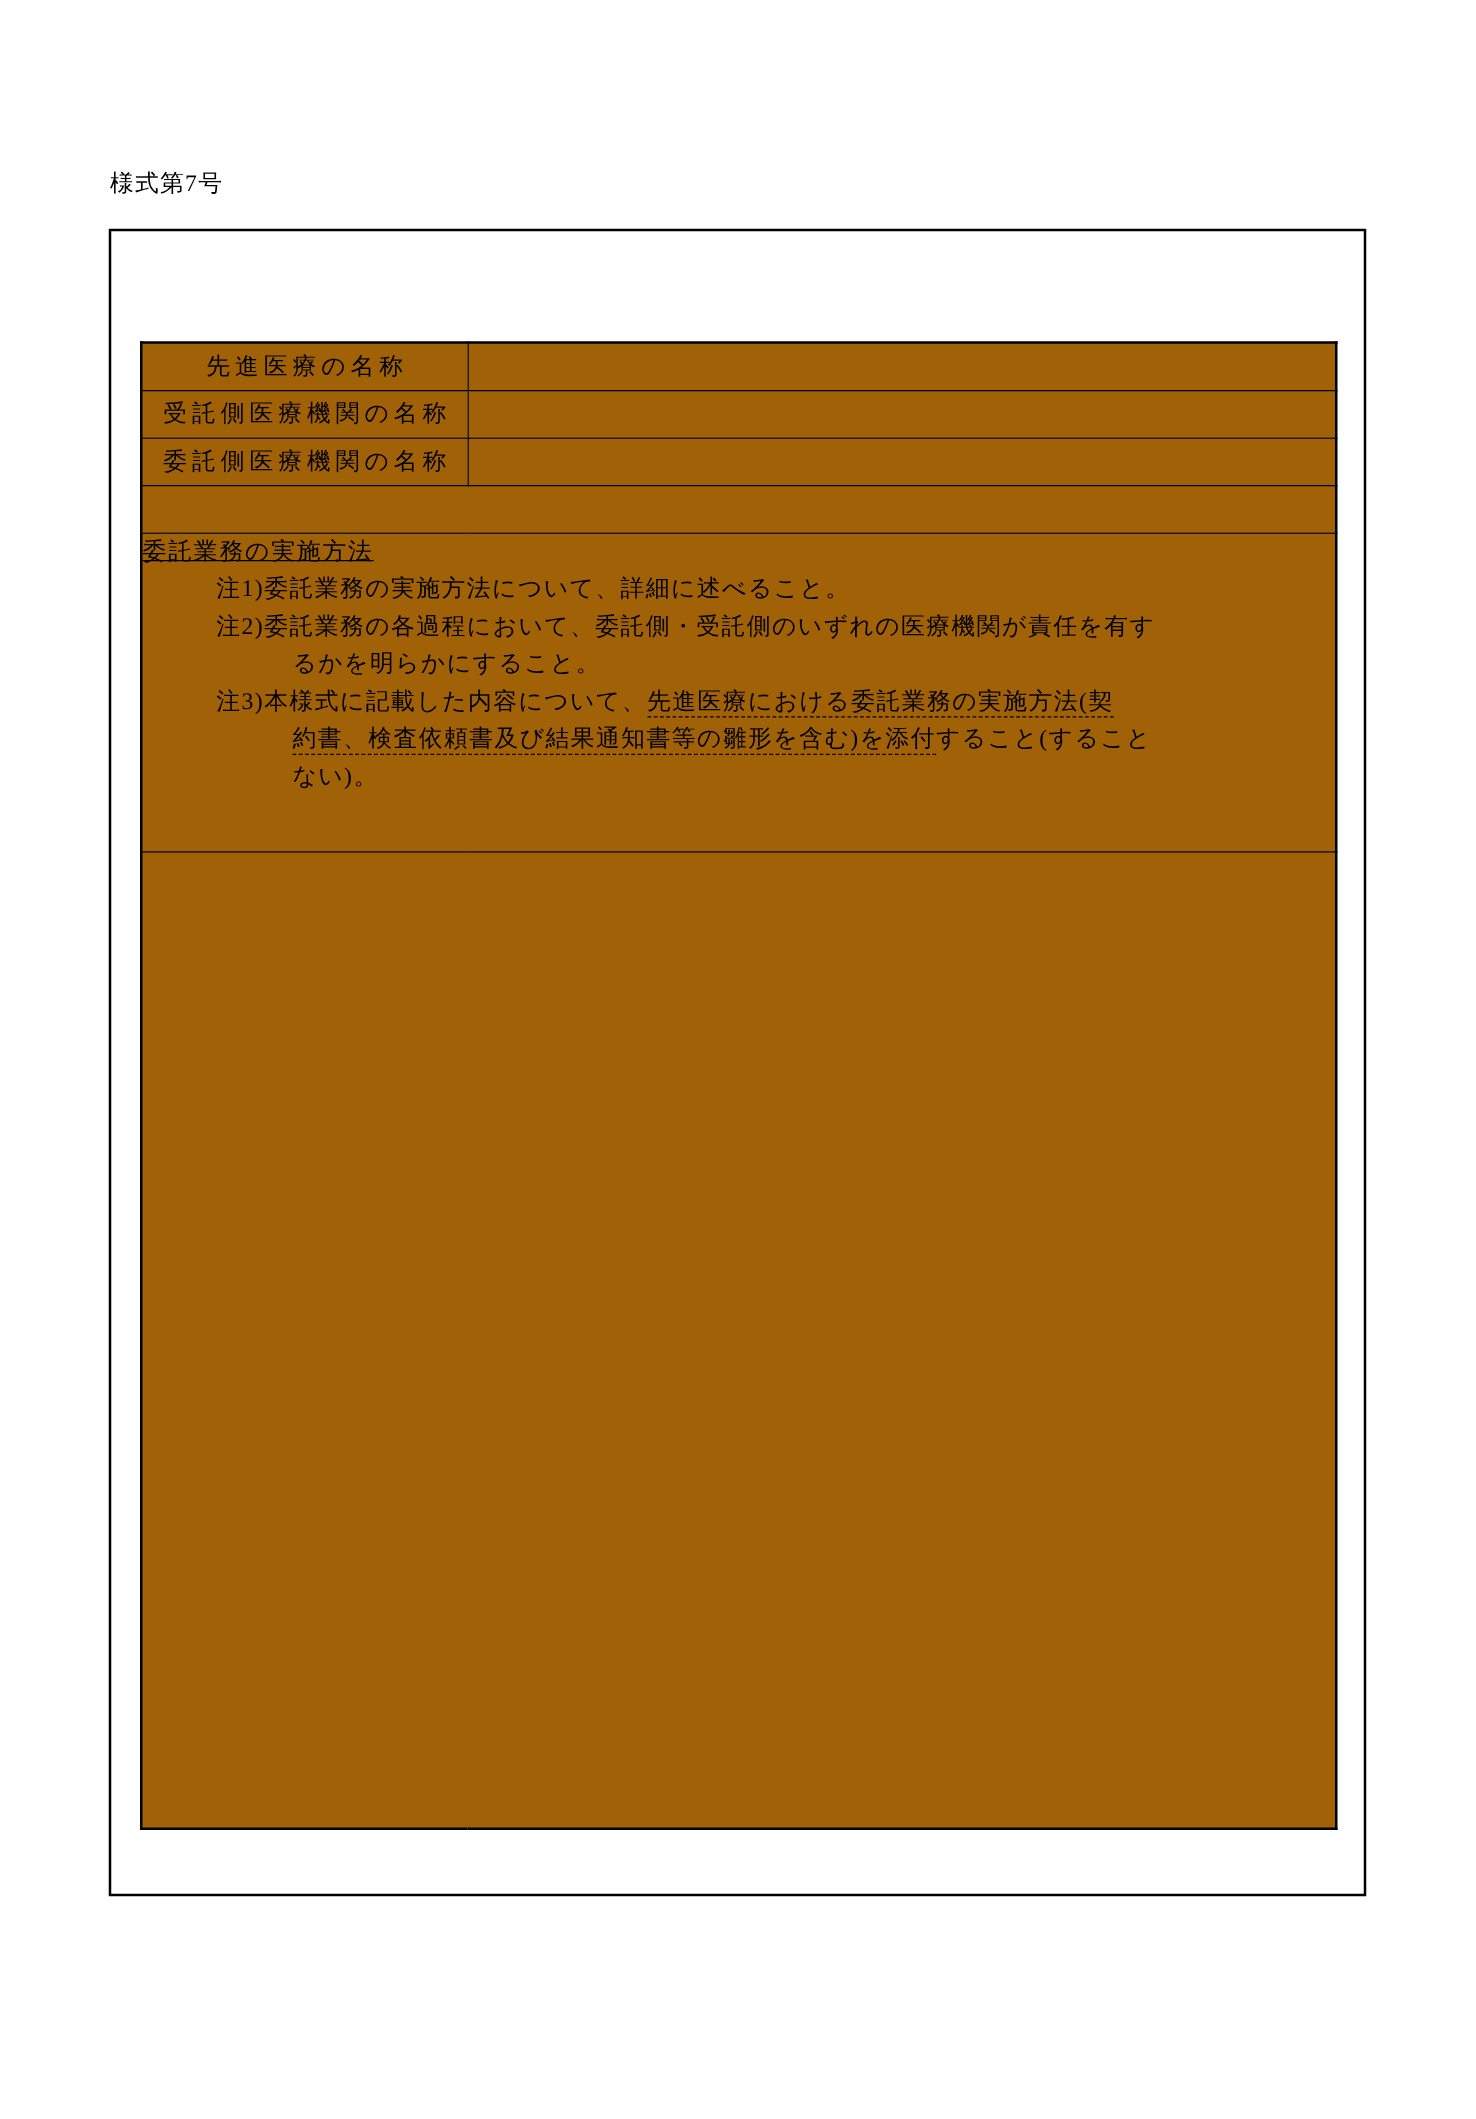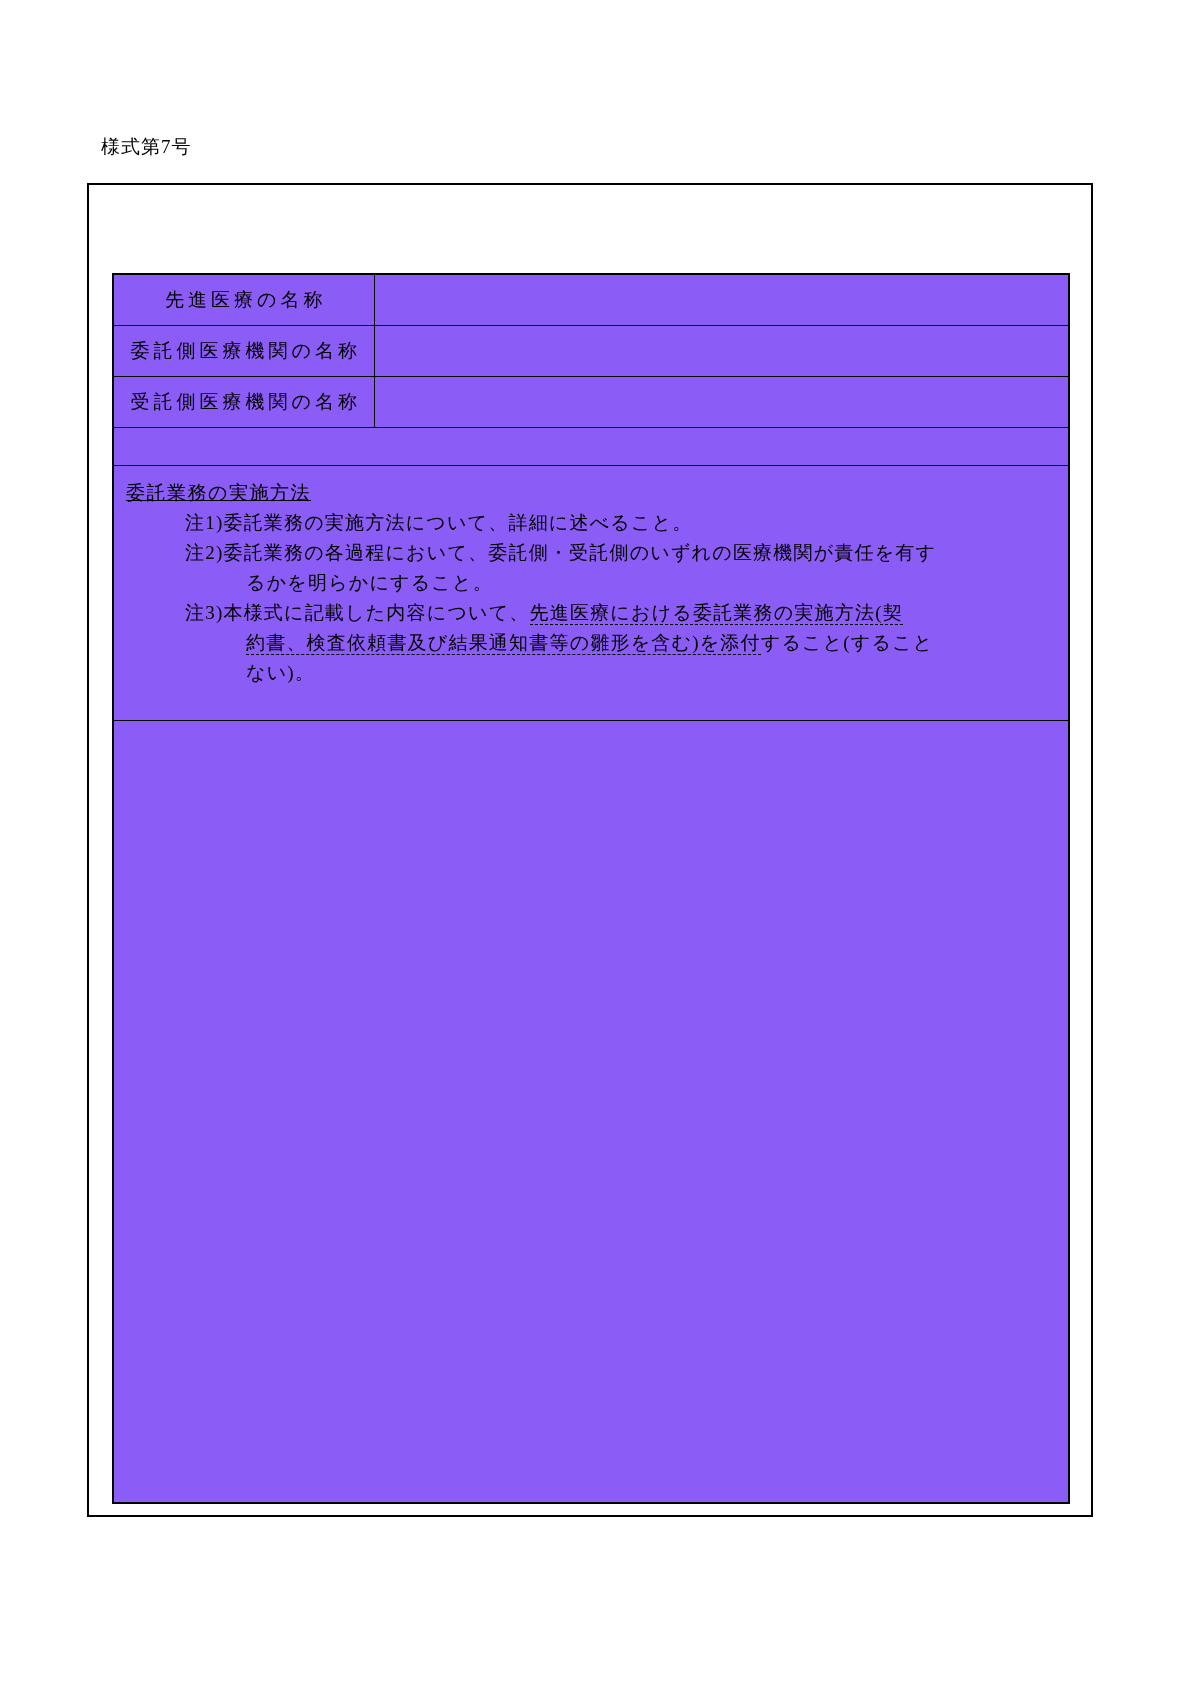--- a/index.html
+++ b/index.html
@@ -6,21 +6,21 @@
   body {
     width: 1181px; height: 1695px;
     background: #ffffff;
     color: #000000;
     font-family: "Liberation Serif", "DejaVu Serif", serif;
     position: relative;
     overflow: hidden;
   }
   .form-number {
     position: absolute;
-    left: 101px; top: 134px;
+    left: 88px; top: 134px;
     font-size: 19px;
     letter-spacing: 1px;
     white-space: nowrap;
   }
   .outer-box {
     position: absolute;
     left: 87px; top: 183px;
     width: 1002px; height: 1330px;
     border: 2px solid #000;
     background: #ffffff;
@@ -38,22 +38,22 @@
     position: absolute;
     top: 88px; left: 23px;
     width: 956px;
     border-collapse: collapse;
     table-layout: fixed;
     border: 2px solid #000;
   }
   table.form-table td {
     border: 1px solid #000;
     font-size: 19px;
-    padding: 12px;
-    background: #8b5cf6;
+    padding: 0;
+    background: #a16207;
   }
   tr.info-row { height: 38px; }
   tr.spacer-row { height: 38px; }
   tr.notes-row { height: 255px; }
   tr.content-row { height: 782px; }
   td.label-cell {
     text-align: center;
     letter-spacing: 4px;
     text-indent: 4px;
   }
@@ -94,25 +94,25 @@
     <colgroup>
       <col style="width:261px">
       <col style="width:695px">
     </colgroup>
     <tbody>
       <tr class="info-row">
         <td class="label-cell">先進医療の名称</td>
         <td class="value-cell"></td>
       </tr>
       <tr class="info-row">
-        <td class="label-cell">委託側医療機関の名称</td>
+        <td class="label-cell">受託側医療機関の名称</td>
         <td class="value-cell"></td>
       </tr>
       <tr class="info-row">
-        <td class="label-cell">受託側医療機関の名称</td>
+        <td class="label-cell">委託側医療機関の名称</td>
         <td class="value-cell"></td>
       </tr>
       <tr class="spacer-row">
         <td colspan="2"></td>
       </tr>
       <tr class="notes-row">
         <td colspan="2" class="notes-cell">
           <div class="section-heading">委託業務の実施方法</div>
           <div id="notes-lines">
               <div class="note-line indent-0"><span>注1)委託業務の実施方法について、詳細に述べること。</span></div>

